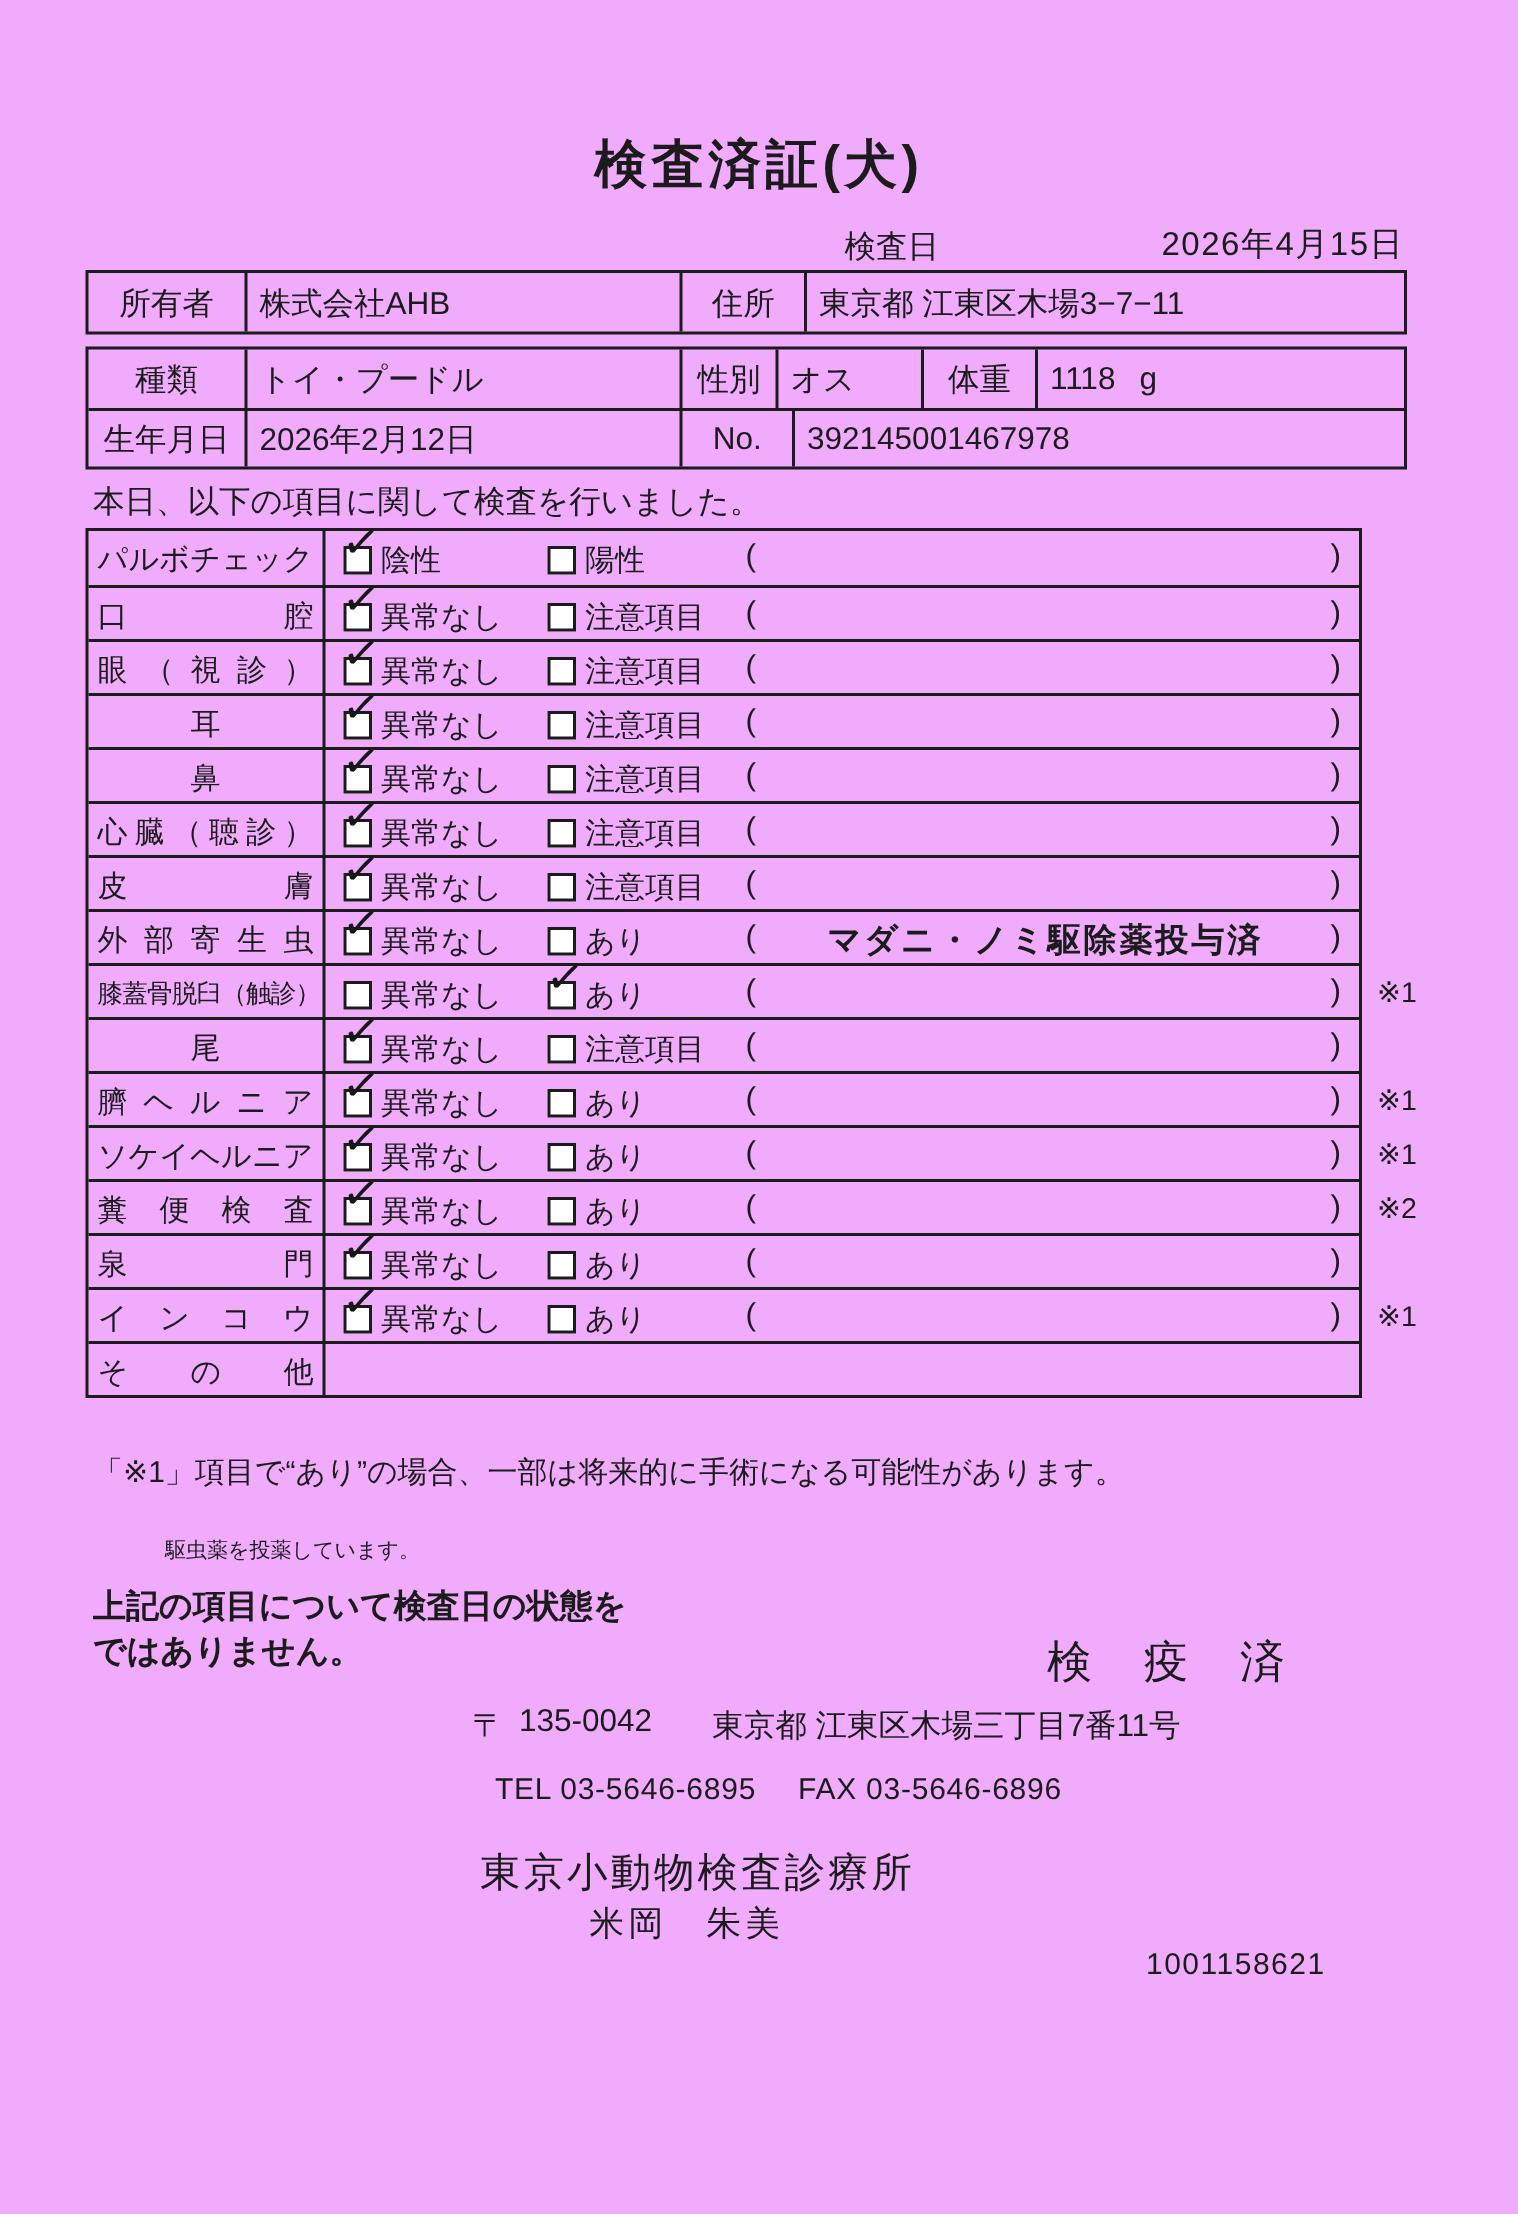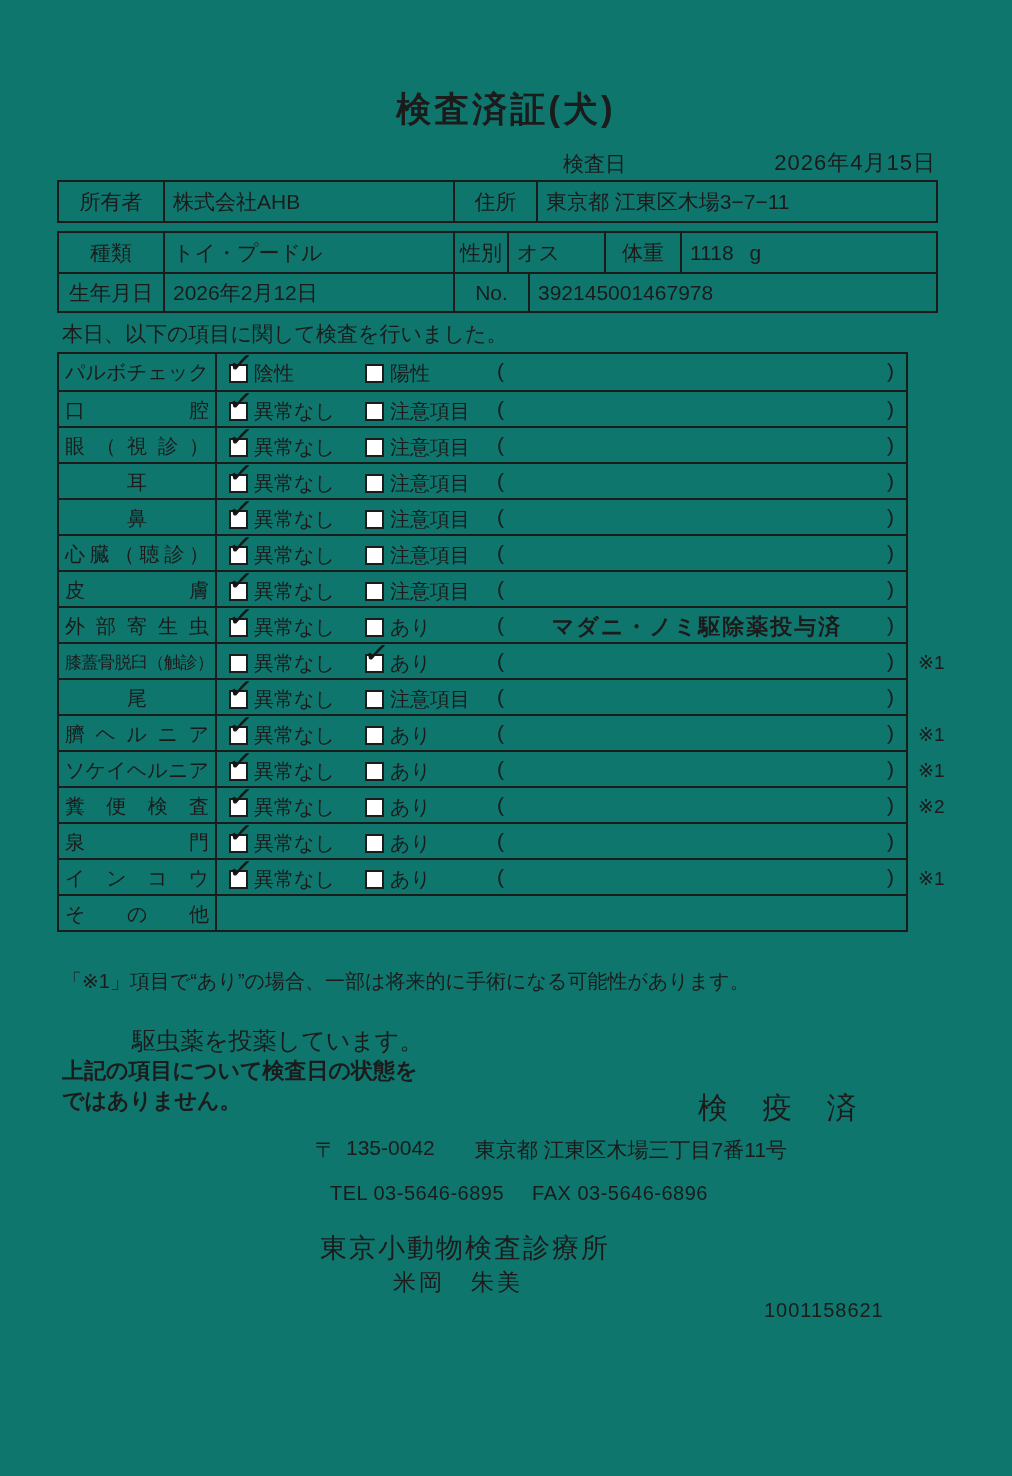--- a/index.html
+++ b/index.html
@@ -1,17 +1,17 @@
 <!DOCTYPE html>
 <html><head>
 <meta charset="utf-8">
 <style>
   html,body{margin:0;padding:0;background:#e8e8e8;}
   .page{
-    position:relative;width:1012px;height:1476px;background:#0f766e;
+    position:relative;width:1012px;height:1476px;background:#f0abfc;
     font-family:"Liberation Sans","DejaVu Sans",sans-serif;color:#1b1b1b;
     overflow:hidden;margin:0 auto;
   }
   .abs{position:absolute;}
   .doc-title{top:86px;left:0;width:100%;text-align:center;font-size:35px;font-weight:600;letter-spacing:3px;}
   .insp-label{top:150px;left:563px;font-size:21px;}
   .insp-date{top:148px;right:76px;font-size:22px;letter-spacing:1px;}
 
   
   .itable{left:57px;width:881px;border:2px solid #1b1b1b;box-sizing:border-box;font-size:21px;}
@@ -19,21 +19,21 @@
   .itable-b{top:231px;}
   .irow{display:flex;height:39px;box-sizing:border-box;}
   .irow + .irow{border-top:2px solid #1b1b1b;}
   .icell{display:flex;align-items:center;box-sizing:border-box;border-right:2px solid #1b1b1b;padding:0 8px;white-space:nowrap;overflow:hidden;}
   .icell:last-child{border-right:none;}
   .icell.hdr{justify-content:center;padding:0 4px;}
   .icell.right{justify-content:flex-end;gap:16px;padding-right:22px;}
   .w-label{width:106px;}
   .w-val1{width:290px;}
   .w-addr-label{width:83px;}
-  .w-sexlbl{width:54px;}
+  .w-sexlbl{width:64px;}
   .w-sex{width:97px;}
   .w-wtlbl{width:76px;}
   .w-no{width:75px;}
 
   .intro{top:320px;left:62px;font-size:21px;}
 
   
   .cl-table{top:352px;left:57px;width:851px;border:2px solid #1b1b1b;box-sizing:border-box;font-size:20px;}
   .cl-row{display:flex;height:36px;box-sizing:border-box;position:relative;}
   .cl-row + .cl-row{border-top:2px solid #1b1b1b;}
@@ -47,21 +47,21 @@
   .cb-2{left:148px;}
   .checkbox{display:inline-block;width:15px;height:15px;border:2px solid #1b1b1b;box-sizing:content-box;position:relative;margin-right:6px;background:#fff;}
   .tick{position:absolute;left:-3px;top:-18px;font-size:30px;line-height:30px;color:#161616;transform:rotate(7deg);font-weight:400;pointer-events:none;}
   .paren-open{position:absolute;left:280px;top:5px;font-size:21px;}
   .paren-close{position:absolute;right:12px;top:5px;font-size:21px;}
   .paren-text{position:absolute;left:300px;width:360px;top:4px;text-align:center;font-size:22px;font-weight:600;letter-spacing:2px;white-space:nowrap;}
   .note-mark{position:absolute;left:calc(100% + 12px);top:7px;font-size:19px;white-space:nowrap;}
 
   .footnote1{top:968px;left:62px;font-size:20px;}
   .footnote2a{top:997px;left:62px;font-size:20px;}
-  .footnote2b{top:1025px;left:132px;font-size:24px;}
+  .footnote2b{top:1025px;left:110px;font-size:14px;}
 
   .disclaimer{top:1056px;left:62px;font-size:22px;font-weight:700;line-height:30px;}
   .stamp{top:1088px;left:698px;font-size:30px;letter-spacing:13px;font-weight:500;}
 
   .postal-line{top:1136px;left:315px;font-size:21px;display:flex;gap:10px;}
   .postal-addr{margin-left:30px;}
   .tel-line{top:1182px;left:330px;font-size:20px;display:flex;gap:28px;letter-spacing:0.5px;}
   .clinic-name{top:1230px;left:320px;font-size:27px;letter-spacing:2px;}
   .vet-name{top:1267px;left:393px;font-size:23px;letter-spacing:3px;}
   .serial{top:1299px;left:764px;font-size:20px;letter-spacing:1px;}

